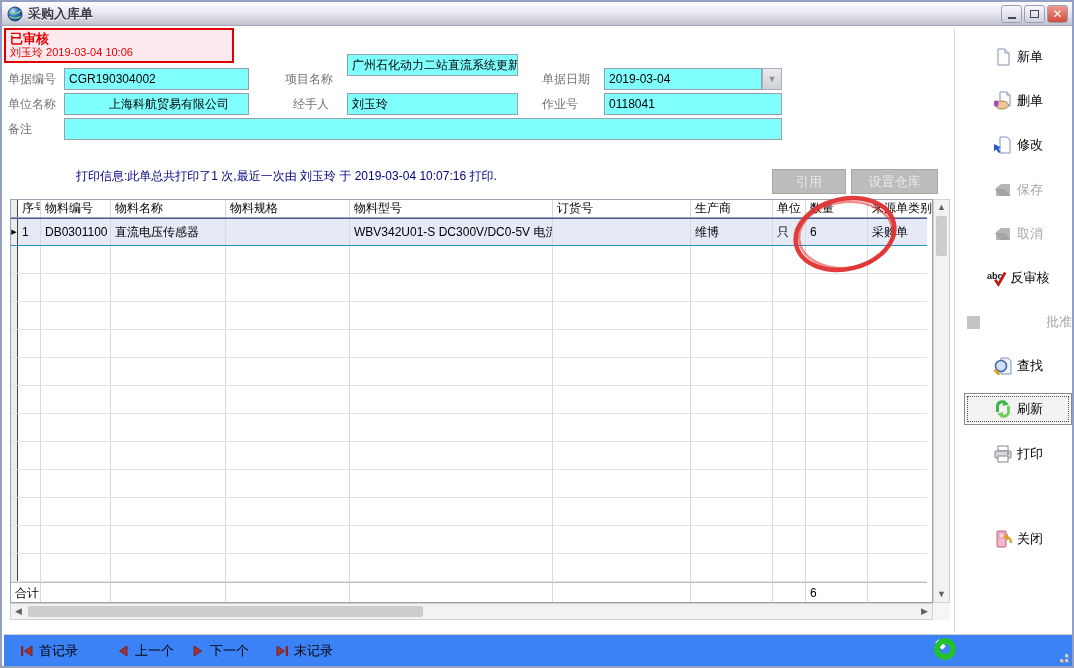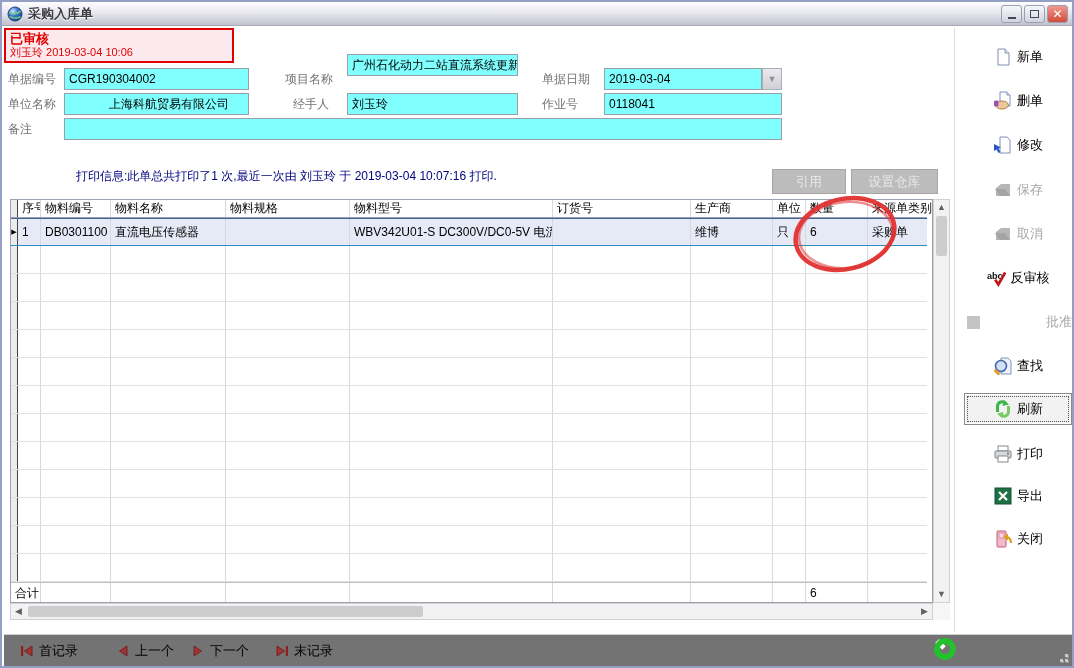--- a/index.html
+++ b/index.html
@@ -70,21 +70,21 @@
   
   #vdivider { position:absolute; left:952px; top:26px; width:1px; height:604px; background:#dcdcdc; }
   #sidebar { position:absolute; left:962px; top:0; width:108px; height:620px; }
   .sbitem { position:absolute; left:0; width:108px; height:30px; display:flex; align-items:center; justify-content:center; gap:4px; cursor:default; }
   .sbitem svg { width:20px; height:20px; flex:none; }
   .sbitem .sblabel { font-size:13px; color:#000; white-space:nowrap; }
   .sbitem.disabled .sblabel { color:#a6a6a6; }
   .sbitem.focused { border:1px solid #8a8a8a; outline:1px dotted #555; outline-offset:-4px; background:#f2f2f2; height:32px; box-shadow:inset 0 0 0 1px #fff; }
 
   
-  #navbar { position:absolute; left:2px; top:632px; width:1068px; height:32px; border-top:1px solid #d0d0d0; background:#737373; }
+  #navbar { position:absolute; left:2px; top:632px; width:1068px; height:32px; border-top:1px solid #d0d0d0; background:#3b82f6; }
   .navitem { position:absolute; top:6px; height:20px; display:flex; align-items:center; gap:5px; }
   .navitem svg { width:14px; height:14px; }
   .navitem .navlabel { font-size:13px; color:#000; }
 
   #status-green { position:absolute; left:932px; top:636px; width:22px; height:22px; }
   #resize-grip { position:absolute; right:4px; bottom:4px; width:14px; height:14px; }
   #resize-grip i { position:absolute; width:3px; height:3px; background:#c8c8c8; box-shadow:1px 1px 0 #9a9a9a; }
 </style>
 </head>
 <body>
@@ -431,27 +431,20 @@
       </div>
       <div class="sbitem" style="top: 437px;">
         <span style="width: 20px; height: 20px; display: inline-block; flex: 0 0 auto;"><svg viewBox="0 0 20 20">
             <rect x="5" y="2" width="10" height="5" fill="#fff" stroke="#888"></rect>
             <rect x="2" y="7" width="16" height="7" rx="1" fill="#d8d8e0" stroke="#808090"></rect>
             <rect x="5" y="12" width="10" height="6" fill="#fff" stroke="#888"></rect>
             <circle cx="15" cy="9.5" r="1" fill="#3a8a3a"></circle>
           </svg></span>
         <span class="sblabel">打印</span>
       </div>
-      <div class="sbitem" style="top: 479px;">
-        <span style="width: 20px; height: 20px; display: inline-block; flex: 0 0 auto;"><svg viewBox="0 0 20 20">
-            <rect x="2" y="2" width="16" height="16" fill="#1e7145" stroke="#0e5130"></rect>
-            <path d="M6 6l8 8M14 6l-8 8" stroke="#fff" stroke-width="2.2"></path>
-          </svg></span>
-        <span class="sblabel">导出</span>
-      </div>
       <div class="sbitem" style="top: 522px;">
         <span style="width: 20px; height: 20px; display: inline-block; flex: 0 0 auto;"><svg viewBox="0 0 20 20">
             <rect x="4" y="2" width="9" height="16" rx="1" fill="#f2b8cc" stroke="#c06080"></rect>
             <rect x="6" y="4" width="5" height="5" fill="#f8d8e4" stroke="#d890a8"></rect>
             <path d="M18 14c0-4-2.5-6-5-6" stroke="#e0a020" stroke-width="2.4" fill="none"></path>
             <path d="M10 8l5-3.5v7z" fill="#e0a020"></path>
           </svg></span>
         <span class="sblabel">关闭</span>
       </div>
     </div>

